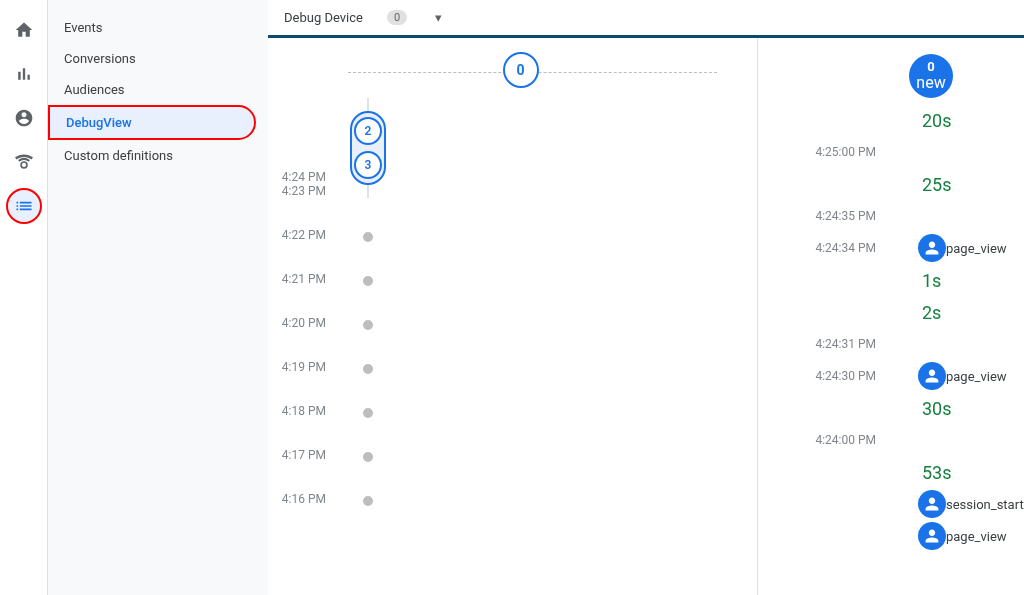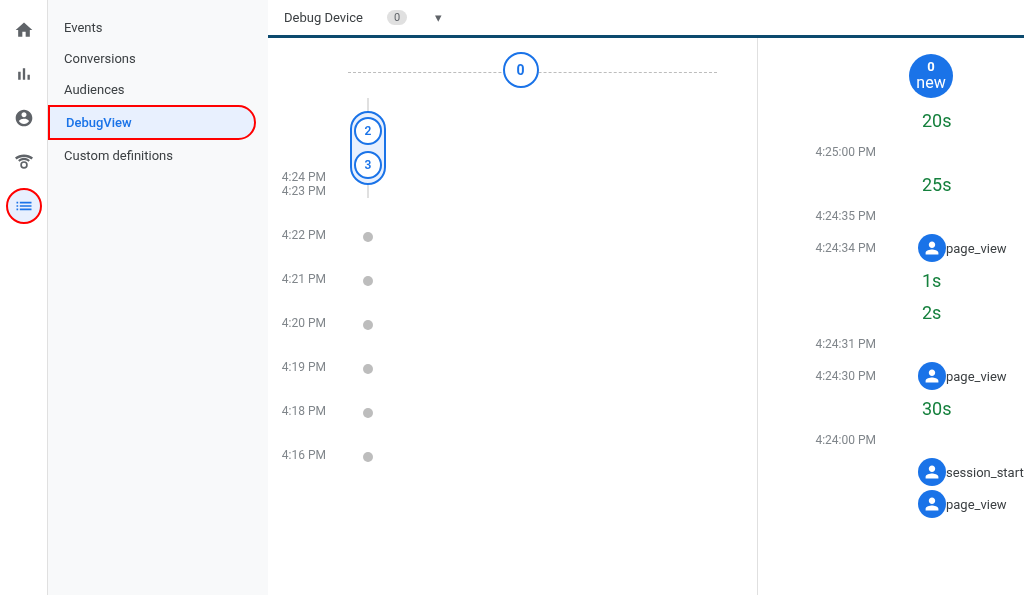--- a/index.html
+++ b/index.html
@@ -389,20 +389,28 @@
     </div>
             <div class="timeline-row">
       <div class="time-label">4:18 PM</div>
       <div class="timeline-center">
         <div class="timeline-line"></div>
         <div class="dot-node"></div>
       </div>
       <div style="flex:1;"></div>
     </div>
             <div class="timeline-row">
+      <div class="time-label">4:17 PM</div>
+      <div class="timeline-center">
+        <div class="timeline-line"></div>
+        <div class="dot-node"></div>
+      </div>
+      <div style="flex:1;"></div>
+    </div>
+            <div class="timeline-row">
       <div class="time-label">4:16 PM</div>
       <div class="timeline-center">
         <div class="timeline-line"></div>
         <div class="dot-node"></div>
       </div>
       <div style="flex:1;"></div>
     </div>
           </div>
       </div>
     </div>
@@ -504,20 +512,27 @@
           <span class="detail-gap-label">30s</span>
         </div>
 
         <div class="detail-row">
           <div class="detail-time">4:24:00 PM</div>
           <div class="detail-line-col">
               <div class="detail-vline"></div>
             </div>
         </div>
 
+        <div class="detail-row">
+          <div class="detail-time"></div>
+          <div class="detail-line-col">
+              <div class="detail-vline"></div>
+            </div>
+          <span class="detail-gap-label">53s</span>
+        </div>
 
 
         <div class="detail-row">
           <div class="detail-time"></div>
           <div class="detail-line-col">
               <div class="detail-vline"></div>
             </div>
           <div class="detail-icon">
             <svg viewBox="0 0 24 24" fill="white" width="16" height="16">
                 <path d="M12 12c2.7 0 4.8-2.1 4.8-4.8S14.7 2.4 12 2.4 7.2 4.5 7.2 7.2 9.3 12 12 12zm0 2.4c-3.2 0-9.6 1.6-9.6 4.8v2.4h19.2v-2.4c0-3.2-6.4-4.8-9.6-4.8z"></path>

